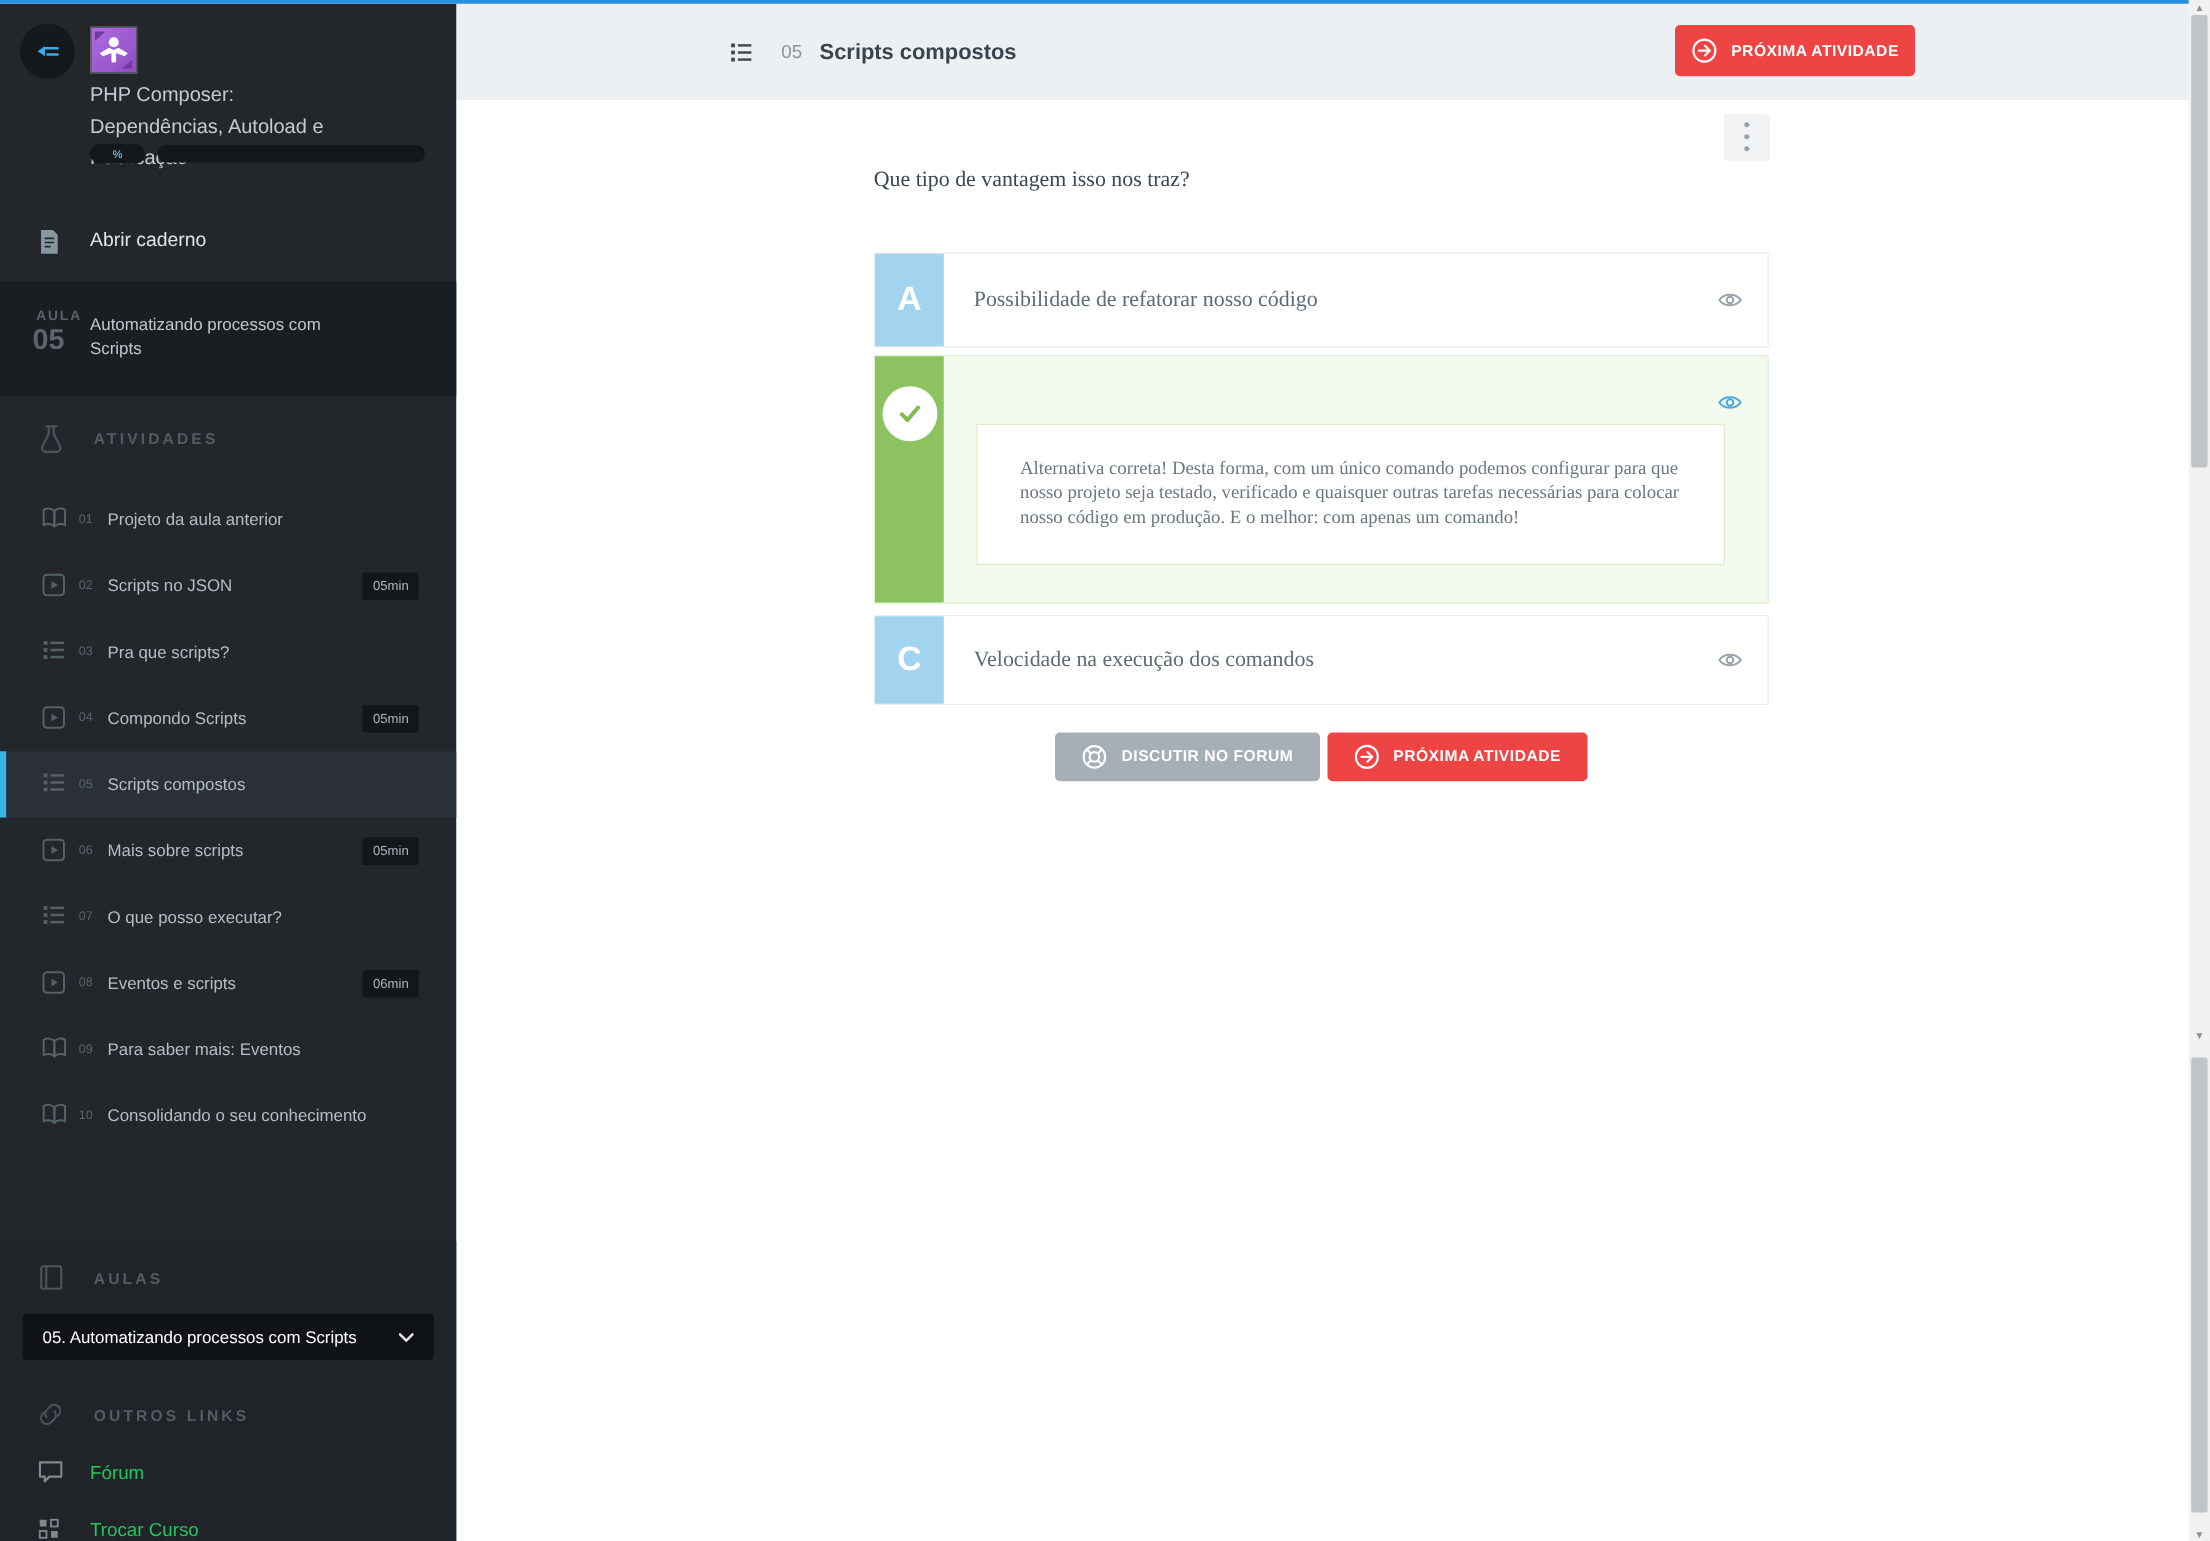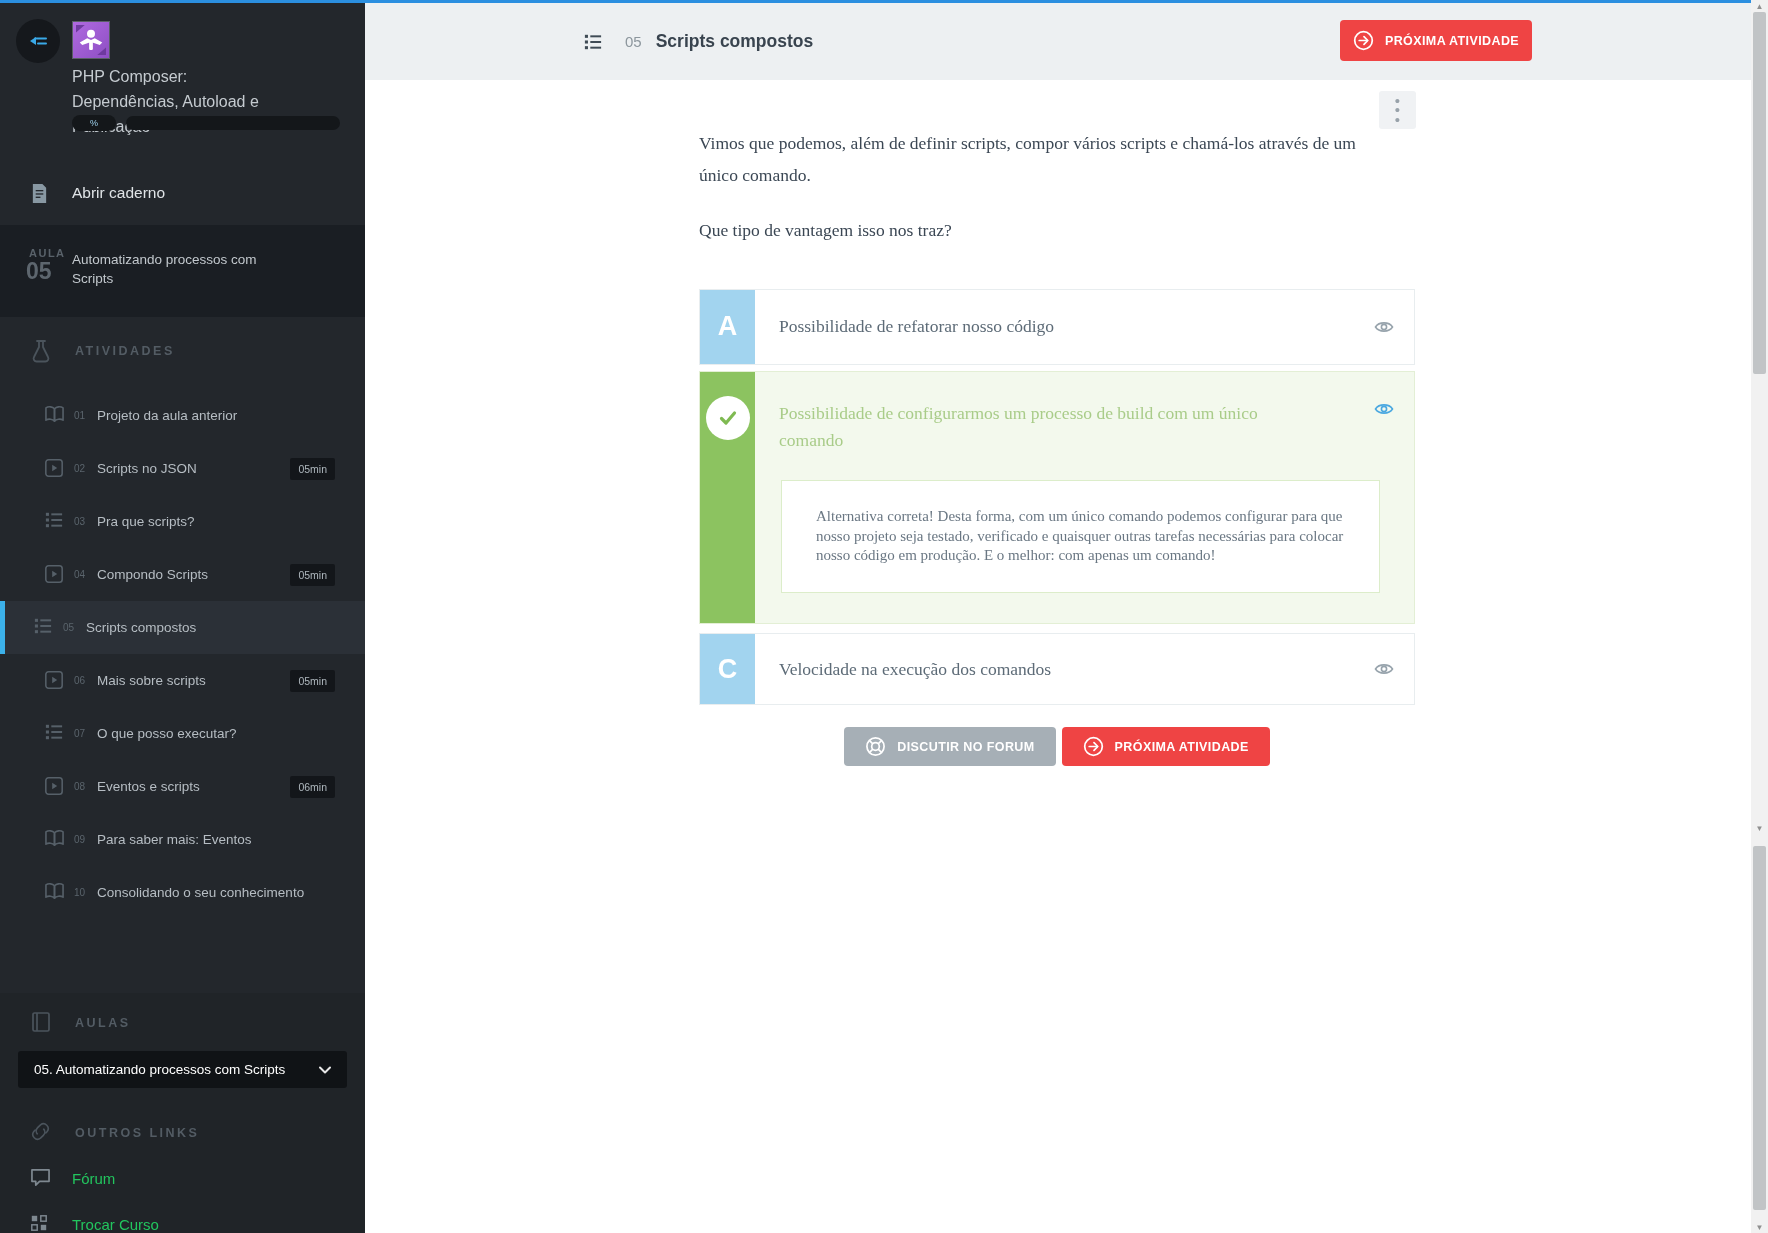--- a/index.html
+++ b/index.html
@@ -23,21 +23,21 @@
   .notebook-row .ic { position:absolute; left:30px; top:12px; color:#93a5b0; }
   .notebook-row .lbl { position:absolute; left:72px; top:13px; font-size:15.5px; color:#e0e4e7; }
   .aula-block { position:absolute; left:0; right:0; top:222px; height:92px; background:#1a1e23; }
   .aula-word { position:absolute; left:29px; top:22px; font-size:11px; letter-spacing:1.5px; color:#59626a; font-weight:bold; }
   .aula-num { position:absolute; left:26px; top:33px; font-size:23px; font-weight:bold; color:#5d666e; }
   .aula-title { position:absolute; left:72px; top:26px; width:220px; font-size:13.5px; line-height:1.4; color:#c2c8cd; }
   .sec-head { position:absolute; left:0; right:0; height:30px; }
   .sec-head .ic { position:absolute; left:30px; top:0px; color:#4b545c; }
   .sec-head .lbl { position:absolute; left:75px; top:5px; font-size:12.5px; font-weight:bold; letter-spacing:2.5px; color:#535c64; }
   .items { position:absolute; left:0; right:0; top:386px; }
-  .sb-item { position:relative; height:53px; display:flex; align-items:center; padding-left:44px; cursor:pointer; }
+  .sb-item { position:relative; height:53px; display:flex; align-items:center; padding-left:33px; cursor:pointer; }
   .sb-item .ic { width:21px; height:21px; color:#566069; flex:none; }
   .sb-item .num { width:17px; margin-left:9px; font-size:10px; color:#5a646c; flex:none; }
   .sb-item .lbl { margin-left:6px; font-size:13.5px; color:#b6bdc3; }
   .sb-item .badge { margin-left:auto; margin-right:30px; background:#13161a; color:#aeb7bd; font-size:10.5px; padding:5px 8px; border-radius:2px; }
   .sb-item.active { background:#2b3037; border-left:5px solid #3cb1ea; padding-left:28px; }
   .dropdown { position:absolute; left:18px; right:18px; top:1048px; height:37px; background:#101316; border-radius:3px; color:#fff; display:flex; align-items:center; padding:0 16px; font-size:13.5px; cursor:pointer; }
   .dropdown .chev { margin-left:auto; color:#e8e8e8; }
   .link-row { position:absolute; left:0; right:0; height:34px; cursor:pointer; }
   .link-row .ic { position:absolute; left:30px; top:5px; color:#7e8890; }
   .link-row .lbl { position:absolute; left:72px; top:7px; font-size:15px; color:#22c55e; }
@@ -407,21 +407,20 @@
       <span>PRÓXIMA ATIVIDADE</span>
     </button>
   </div>
 
   <div class="kebab">
     <div class="dots">•<br>•<br>•</div>
   </div>
 
   <div class="content">
     <div class="question serif">
-      <p>Vimos que podemos, além de definir scripts, compor vários scripts e chamá-los através de um único comando.</p>
       <p>Que tipo de vantagem isso nos traz?</p>
     </div>
 
     <div class="options">
 
       <div class="opt">
         <div class="opt-letter">A</div>
         <div class="opt-body serif">
           <span>Possibilidade de refatorar nosso código</span>
           <span class="opt-eye">
@@ -434,21 +433,20 @@
 
       <div class="opt correct">
         <div class="opt-check-col">
           <div class="check-circle">
               <svg width="22" height="22">
                 <use href="#i-check"></use>
               </svg>
             </div>
         </div>
         <div class="opt-bodyc">
-          <div class="correct-title serif">Possibilidade de configurarmos um processo de build com um único comando</div>
           <span class="opt-eye2">
               <svg width="20" height="14">
                 <use href="#i-eye"></use>
               </svg>
             </span>
           <div class="feedback serif">Alternativa correta! Desta forma, com um único comando podemos configurar para que nosso projeto seja testado, verificado e quaisquer outras tarefas necessárias para colocar nosso código em produção. E o melhor: com apenas um comando!</div>
         </div>
       </div>
 
       <div class="opt c-last">

